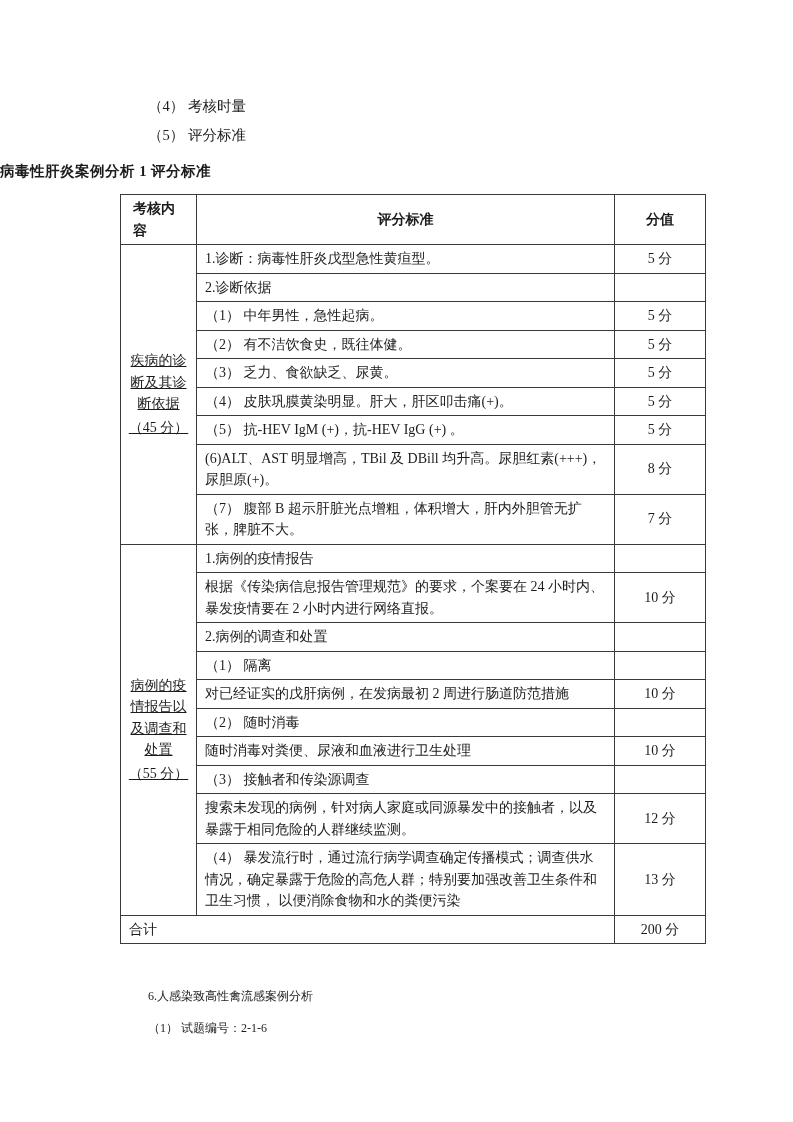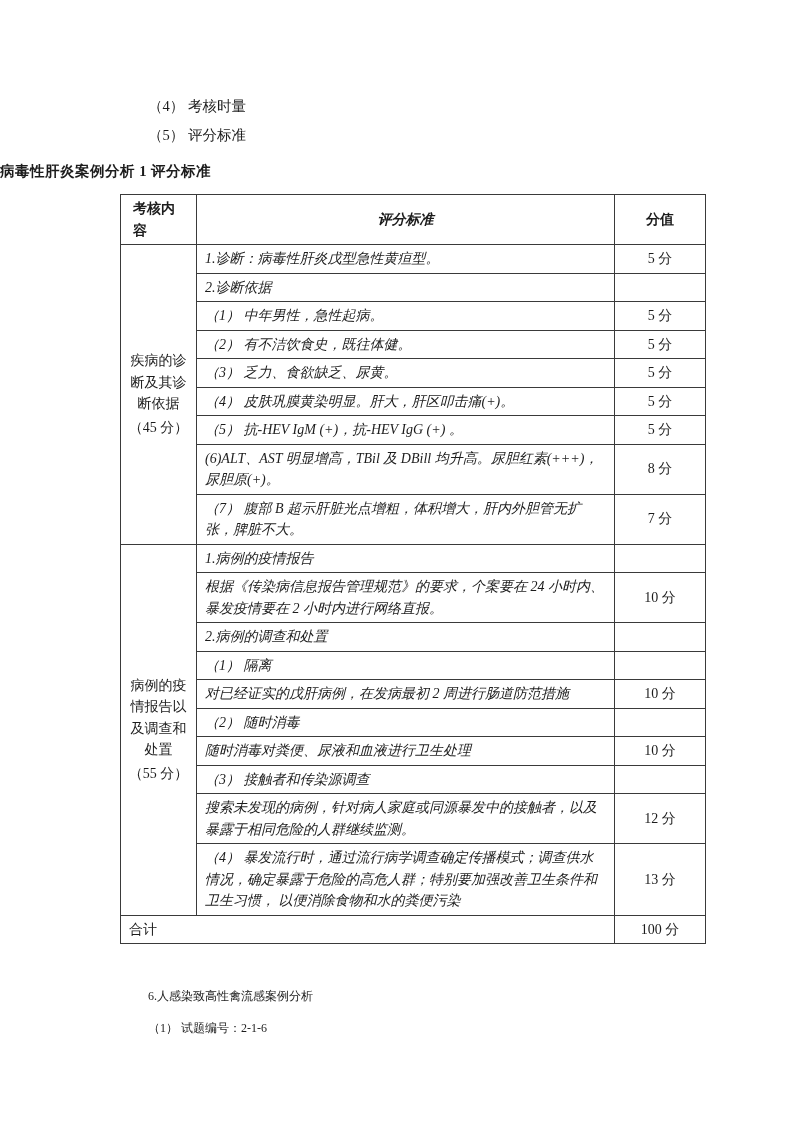--- a/index.html
+++ b/index.html
@@ -39,27 +39,28 @@
   .score-table th, .score-table td {
     border: 1px solid #3a3a3a;
     font-size: 14px;
     line-height: 21.5px;
     padding: 3px 8px;
     vertical-align: middle;
     word-break: break-all;
   }
   .score-table th { font-weight: bold; }
   th.col1, td.col1 { width: 76px; }
-  th.col2, td.col2 { width: 418px; font-style: italic; }
+  th.col2, td.col2 { width: 418px; }
   th.col3, td.col3 { width: 91px; text-align: center; }
   th.col1 { text-align: left; padding-left: 12px; }
   th.col2 { text-align: center; }
   td.col1 {
     text-align: center;
     padding: 10px 5px;
+    text-decoration: underline;
   }
   td.col1 .section-name { text-align: center; }
   td.col1 .section-score { text-align: center; margin-top: 2px; }
   tr.total-row td.total-label { text-align: left; }
   .after-table {
     margin-left: 148px;
     margin-top: 36px;
     font-size: 12px;
     line-height: 32px;
   }
@@ -167,21 +168,21 @@
         <td class="col2">搜索未发现的病例，针对病人家庭或同源暴发中的接触者，以及暴露于相同危险的人群继续监测。</td>
         <td class="col3">12 分</td>
       </tr>
       <tr>
         <td class="col2">（4） 暴发流行时，通过流行病学调查确定传播模式；调查供水情况，确定暴露于危险的高危人群；特别要加强改善卫生条件和卫生习惯， 以便消除食物和水的粪便污染</td>
         <td class="col3">13 分</td>
       </tr>
 
       <tr class="total-row">
         <td class="total-label" colspan="2">合计</td>
-        <td class="col3">100 分</td>
+        <td class="col3">200 分</td>
       </tr>
     </tbody>
   </table>
 
   <div class="after-table">
     <div>6.人感染致高性禽流感案例分析</div>
     <div>（1） 试题编号：2-1-6</div>
   </div>
 
 </div>

